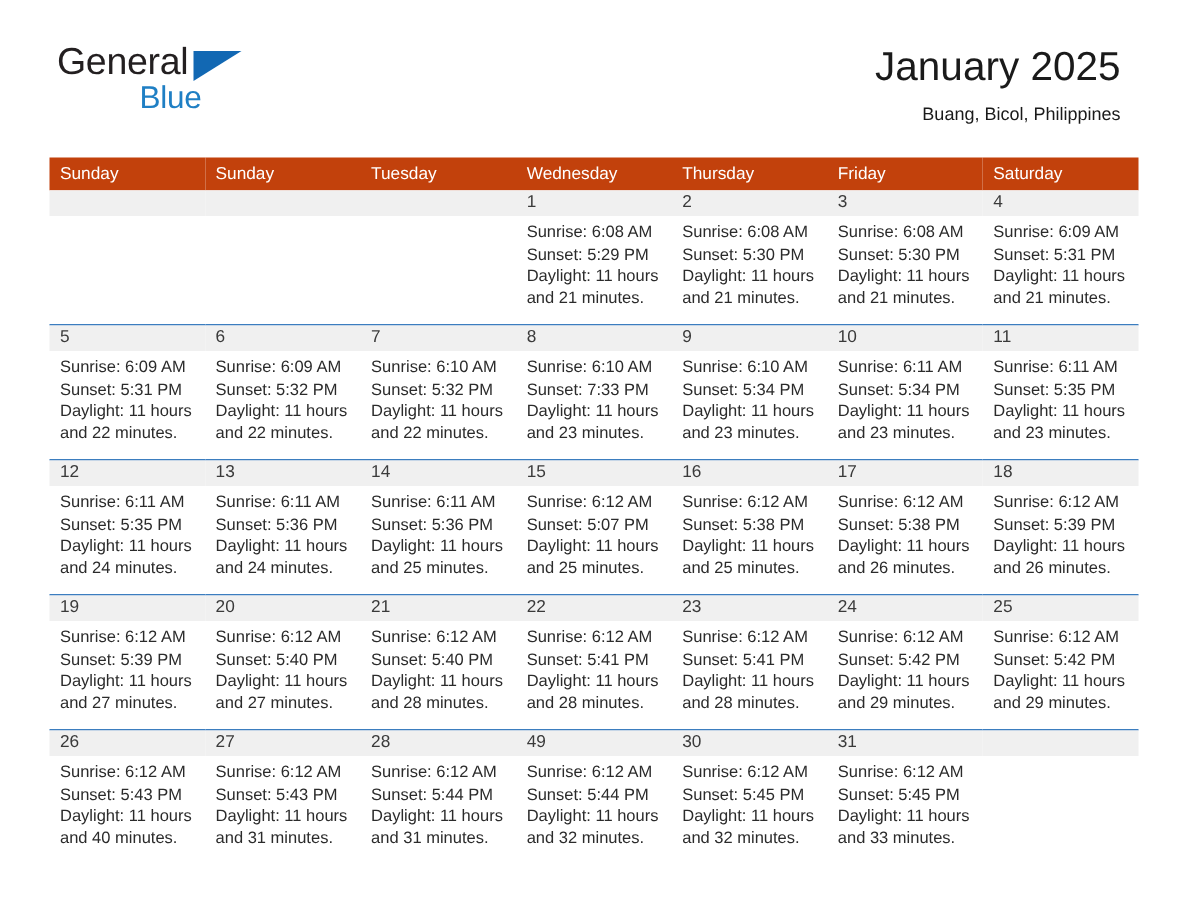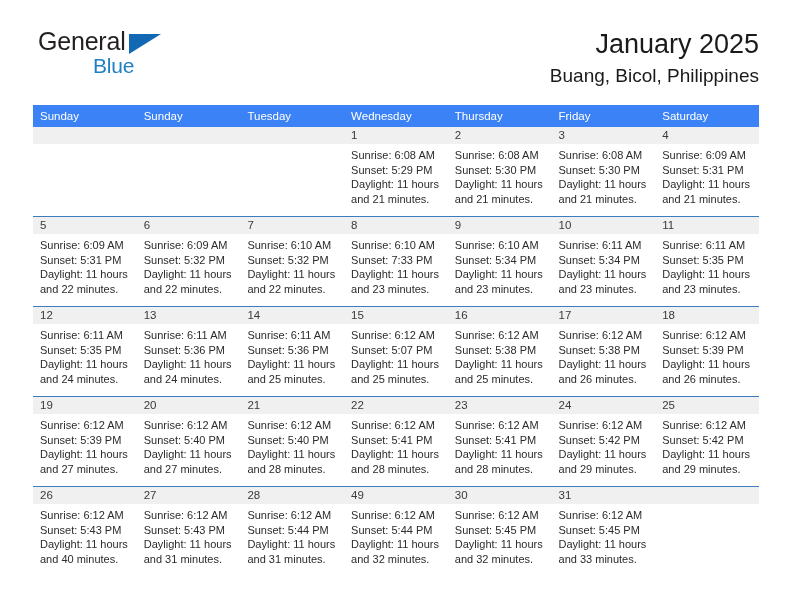--- a/index.html
+++ b/index.html
@@ -62,51 +62,51 @@
     left: 60px;
     top: 24px;
     font-size: 21px;
     line-height: 27px;
     color: #1f7fc4;
     letter-spacing: -0.2px;
   }
 
   .title-block {
     position: absolute;
-    right: 0;
+    right: 12px;
     top: 0;
     text-align: right;
   }
   .month-title {
     font-size: 27px;
     line-height: 32px;
     color: #1a1a1a;
     font-weight: normal;
     margin: 0;
     white-space: nowrap;
   }
   .location {
-    font-size: 19px;
+    font-size: 12px;
     line-height: 20px;
     color: #1a1a1a;
     margin-top: 6px;
     white-space: nowrap;
   }
 
   
   .calendar {
     position: absolute;
     left: 33px;
     top: 105px;
     width: 726px;
     border-collapse: collapse;
     table-layout: fixed;
   }
   .calendar th {
-    background: #3b82f6;
+    background: #c2410c;
     color: #ffffff;
     font-size: 11.5px;
     font-weight: normal;
     text-align: left;
     padding: 5px 0 5px 7px;
     height: 12px;
     border: none;
   }
   .calendar td {
     vertical-align: top;

